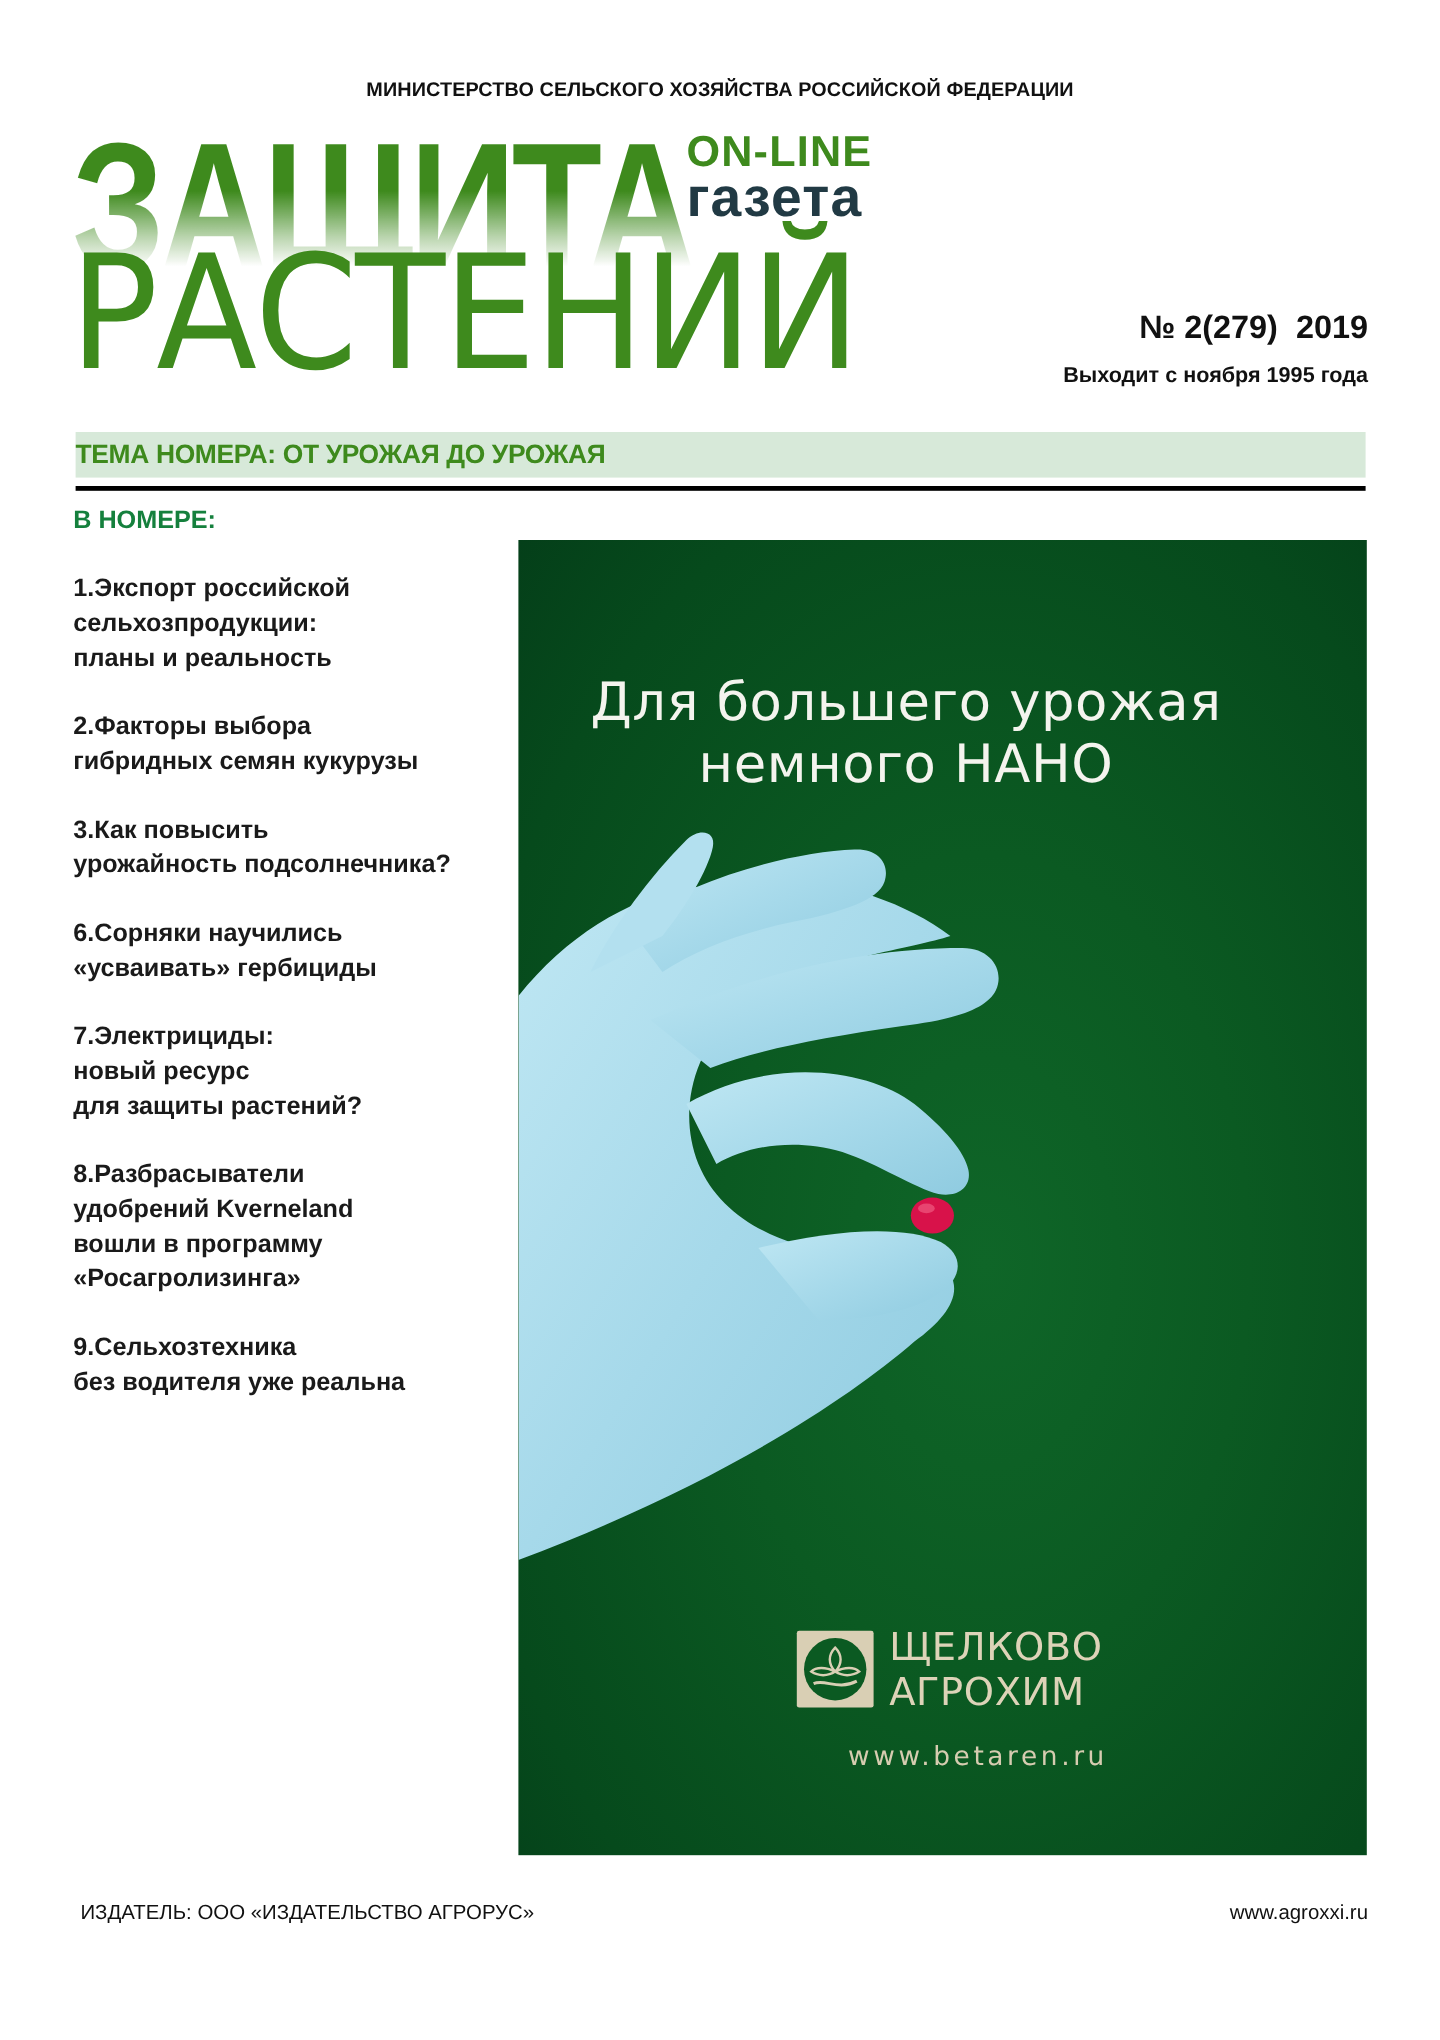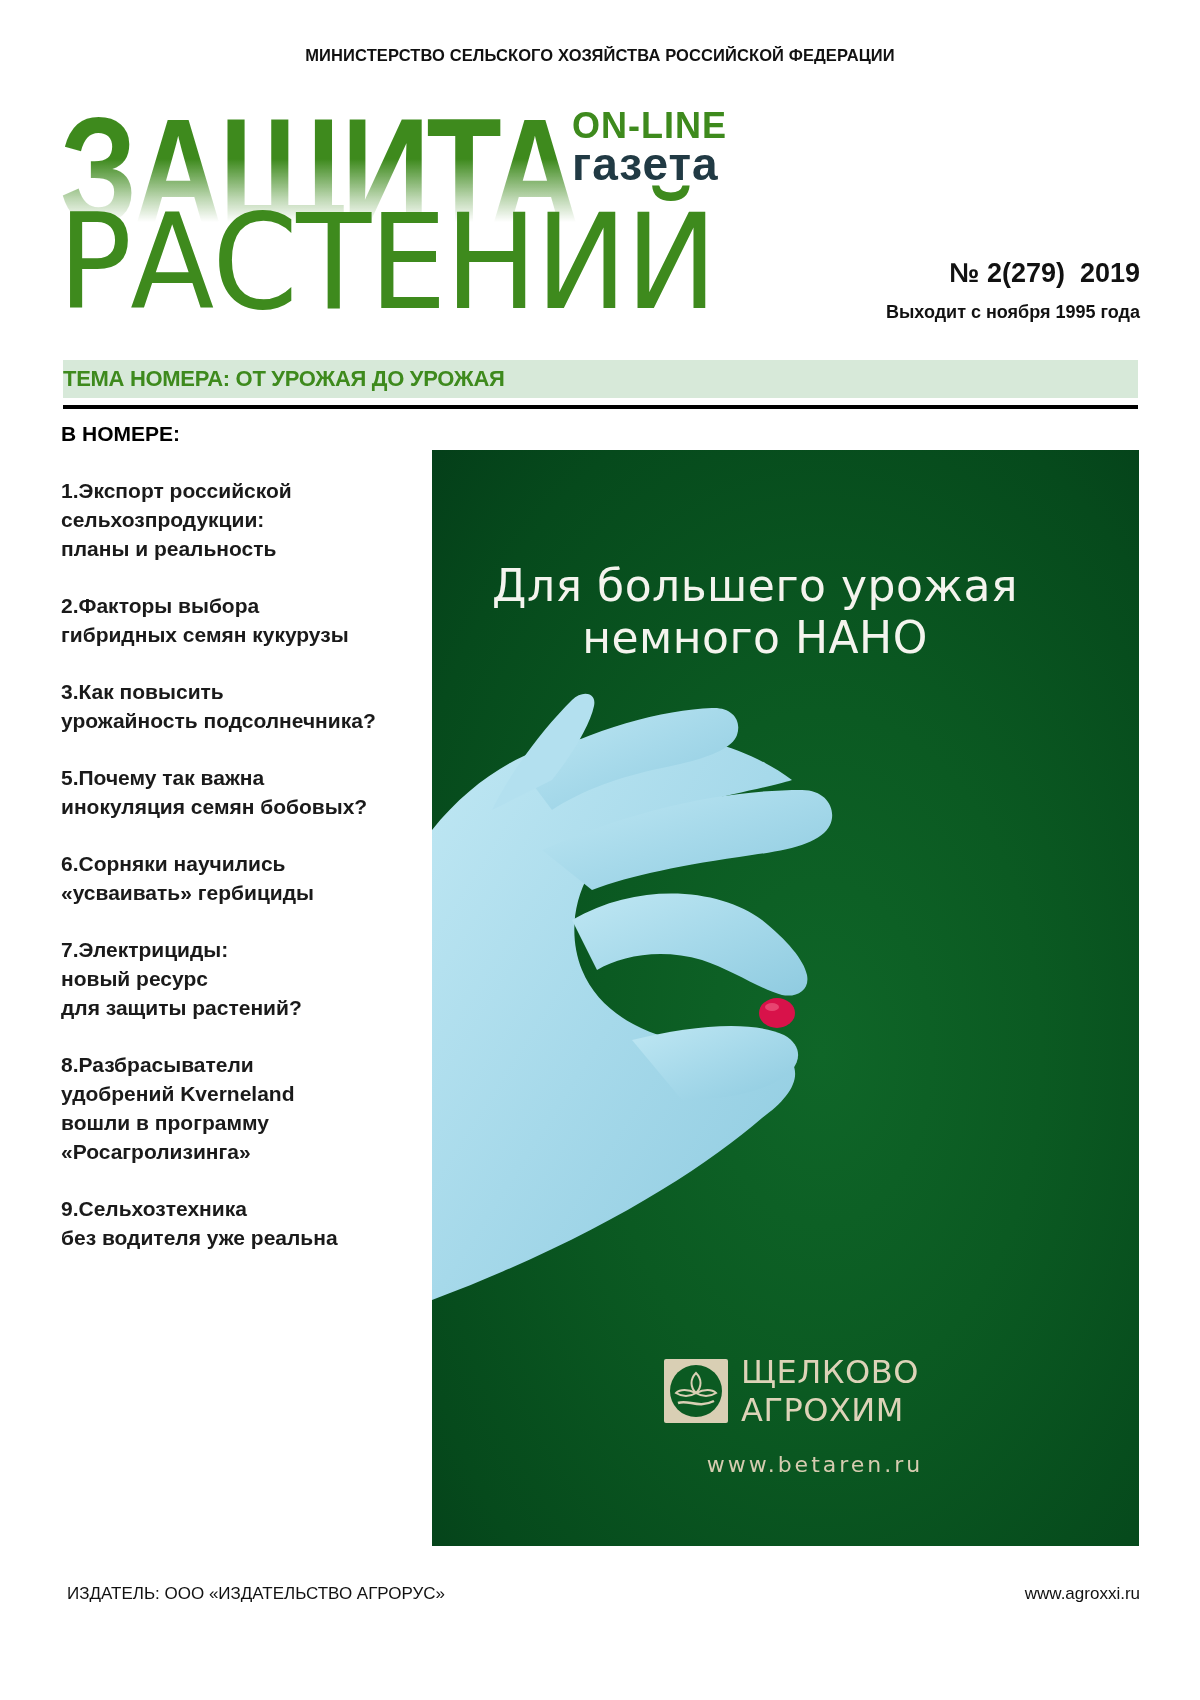--- a/index.html
+++ b/index.html
@@ -1,20 +1,20 @@
 <!DOCTYPE html>
 <html><head>
 <meta charset="utf-8">
 <style>
   * { box-sizing: border-box; margin: 0; padding: 0; }
   html, body { width: 1200px; height: 1700px; background: #ffffff; overflow: hidden; }
   body { position: relative; font-family: "Liberation Sans", sans-serif; color: #111; }
 
   .ministry {
-    position: absolute; top: 46px; left: 0; width: 1200px; text-align: center;
+    position: absolute; top: 66px; left: 0; width: 1200px; text-align: center;
     font-weight: bold; font-size: 16.5px; letter-spacing: 0.1px; color: #111;
   }
 
   
   .mast-top {
     position: absolute; left: 60px; top: 96px;
     font-family: "Liberation Sans", sans-serif; font-weight: bold;
     font-size: 150px; line-height: 150px; letter-spacing: -4px;
     transform: scaleX(0.82); transform-origin: left top;
     background: linear-gradient(to bottom, #3e8a1d 0%, #3e8a1d 42%, rgba(62,138,29,0.35) 68%, rgba(255,255,255,0) 84%);
@@ -45,21 +45,21 @@
 
   .theme-bar {
     position: absolute; left: 63px; top: 360px; width: 1075px; height: 38px;
     background: #d7e9d9; 
     font-weight: bold; font-size: 22px; line-height: 38px; color: #3e8a1d;
     letter-spacing: -0.3px;
   }
   .rule { position: absolute; left: 63px; top: 405px; width: 1075px; height: 4px; background: #000; }
 
   .in-issue {
-    position: absolute; left: 61px; top: 422px; font-weight: bold; font-size: 21px; color: #000000;
+    position: absolute; left: 61px; top: 422px; font-weight: bold; font-size: 21px; color: #15803d;
   }
 
   .toc { position: absolute; left: 61px; top: 476px; width: 380px; list-style: none; }
   .toc li {
     font-weight: bold; font-size: 21px; line-height: 29px; color: #1a1a1a;
     margin-bottom: 28px; white-space: pre-line;
   }
 
   
   .ad {
@@ -113,22 +113,20 @@
 <div class="in-issue">В НОМЕРЕ:</div>
 
 <ul class="toc">
   <li>1.Экспорт российской
 сельхозпродукции:
 планы и реальность</li>
   <li>2.Факторы выбора
 гибридных семян кукурузы</li>
   <li>3.Как повысить
 урожайность подсолнечника?</li>
-  <li>5.Почему так важна
-инокуляция семян бобовых?</li>
   <li>6.Сорняки научились
 «усваивать» гербициды</li>
   <li>7.Электрициды:
 новый ресурс
 для защиты растений?</li>
   <li>8.Разбрасыватели
 удобрений Kverneland
 вошли в программу
 «Росагролизинга»</li>
   <li>9.Сельхозтехника

